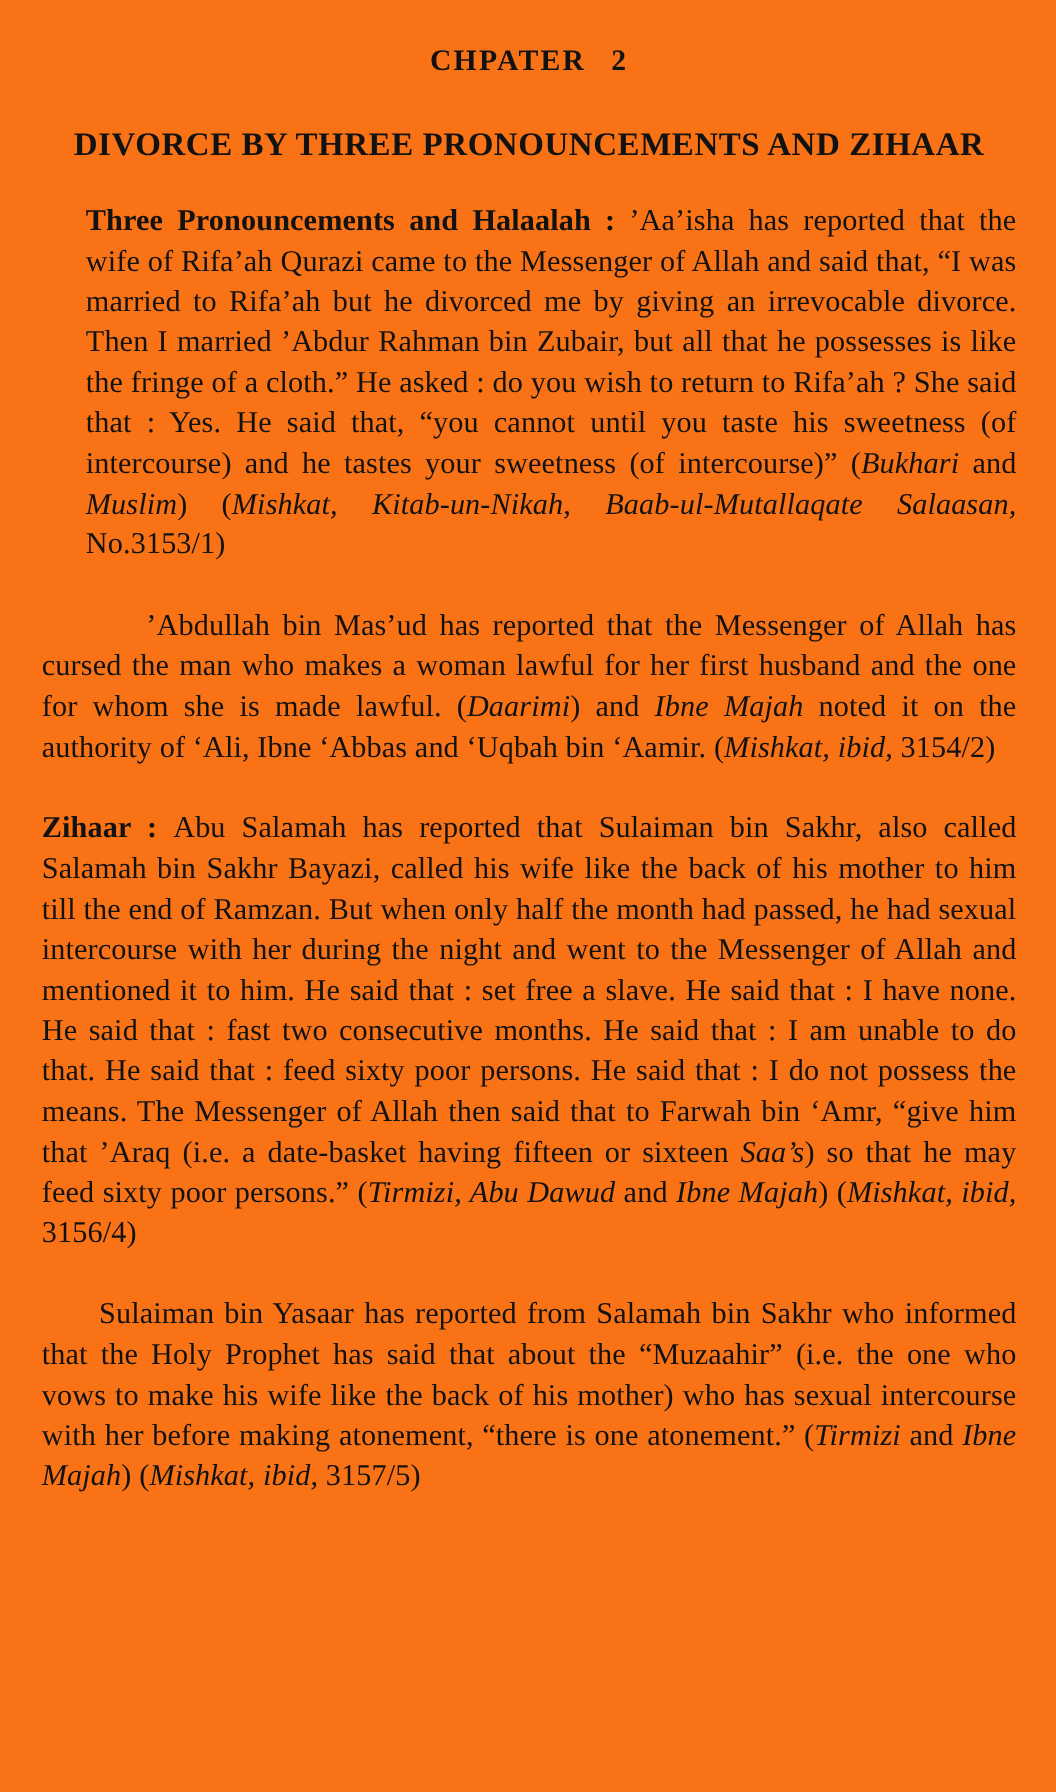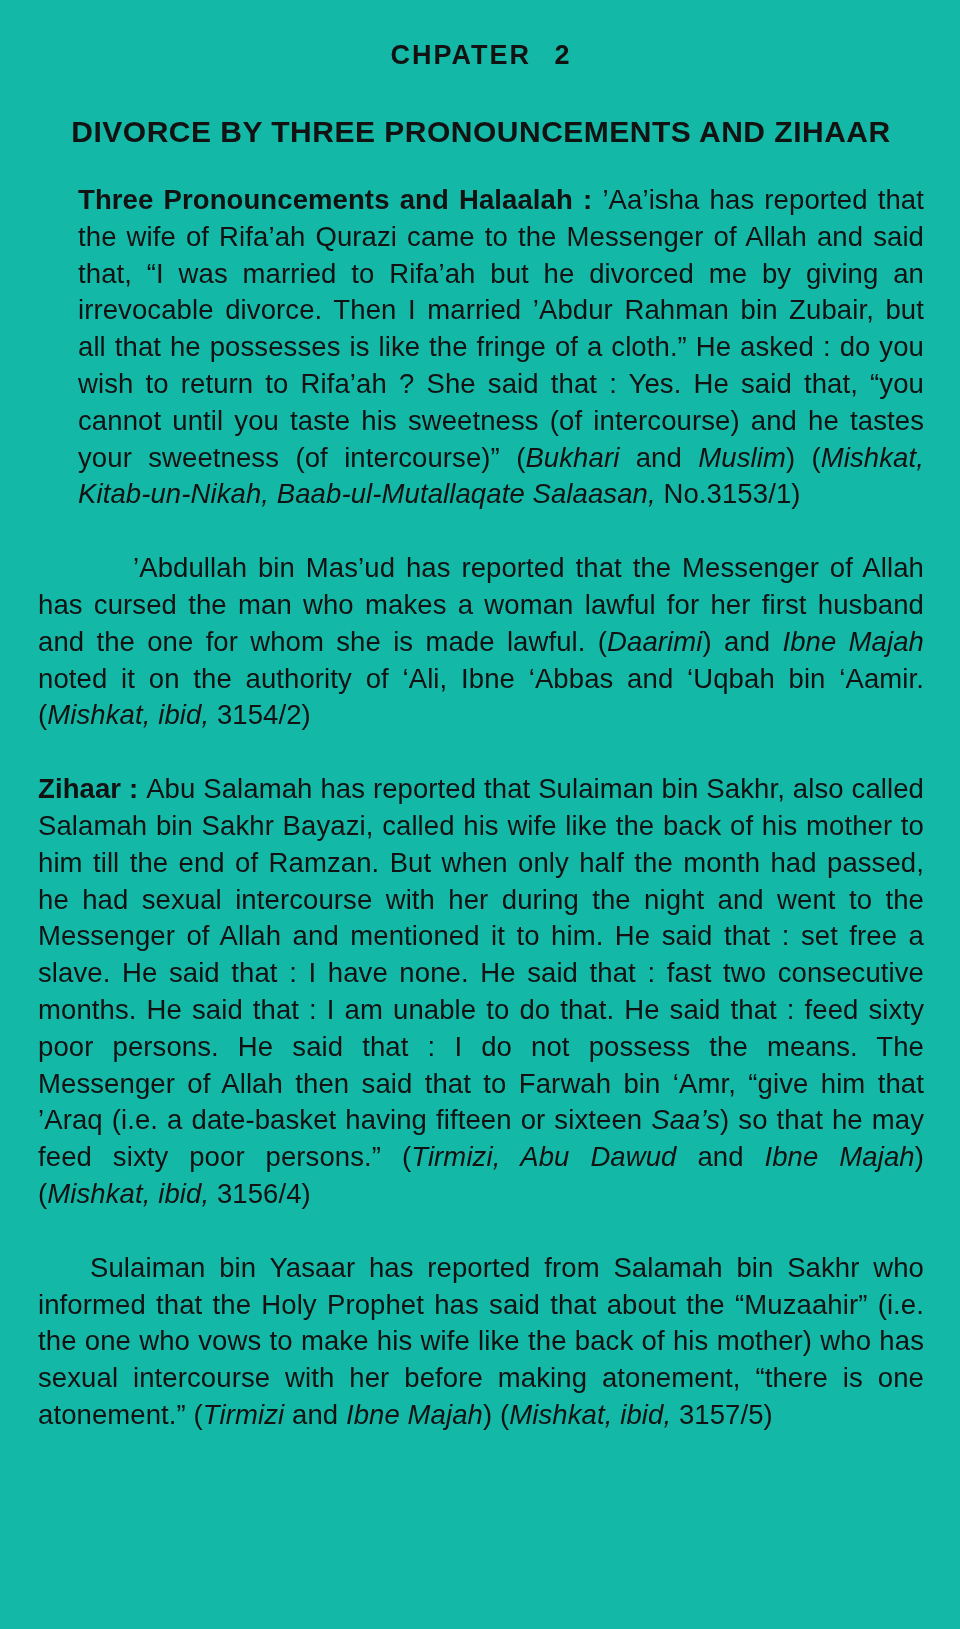--- a/index.html
+++ b/index.html
@@ -5,23 +5,23 @@
   html, body {
     margin: 0;
     padding: 0;
     background: #ffffff;
   }
   .page {
     position: relative;
     width: 960px;
     min-height: 1629px;
     box-sizing: border-box;
-    background: #14b8a6;
+    background: #f97316;
     color: #121212;
-    font-family: Liberation Sans, sans-serif;
+    font-family: Liberation Serif, serif;
     padding: 26px 36px 40px 38px;
   }
   .chapter-label {
     margin: 14px 0 0 0;
     text-align: center;
     font-size: 27px;
     font-weight: bold;
     letter-spacing: 2px;
     word-spacing: 14px;
   }

